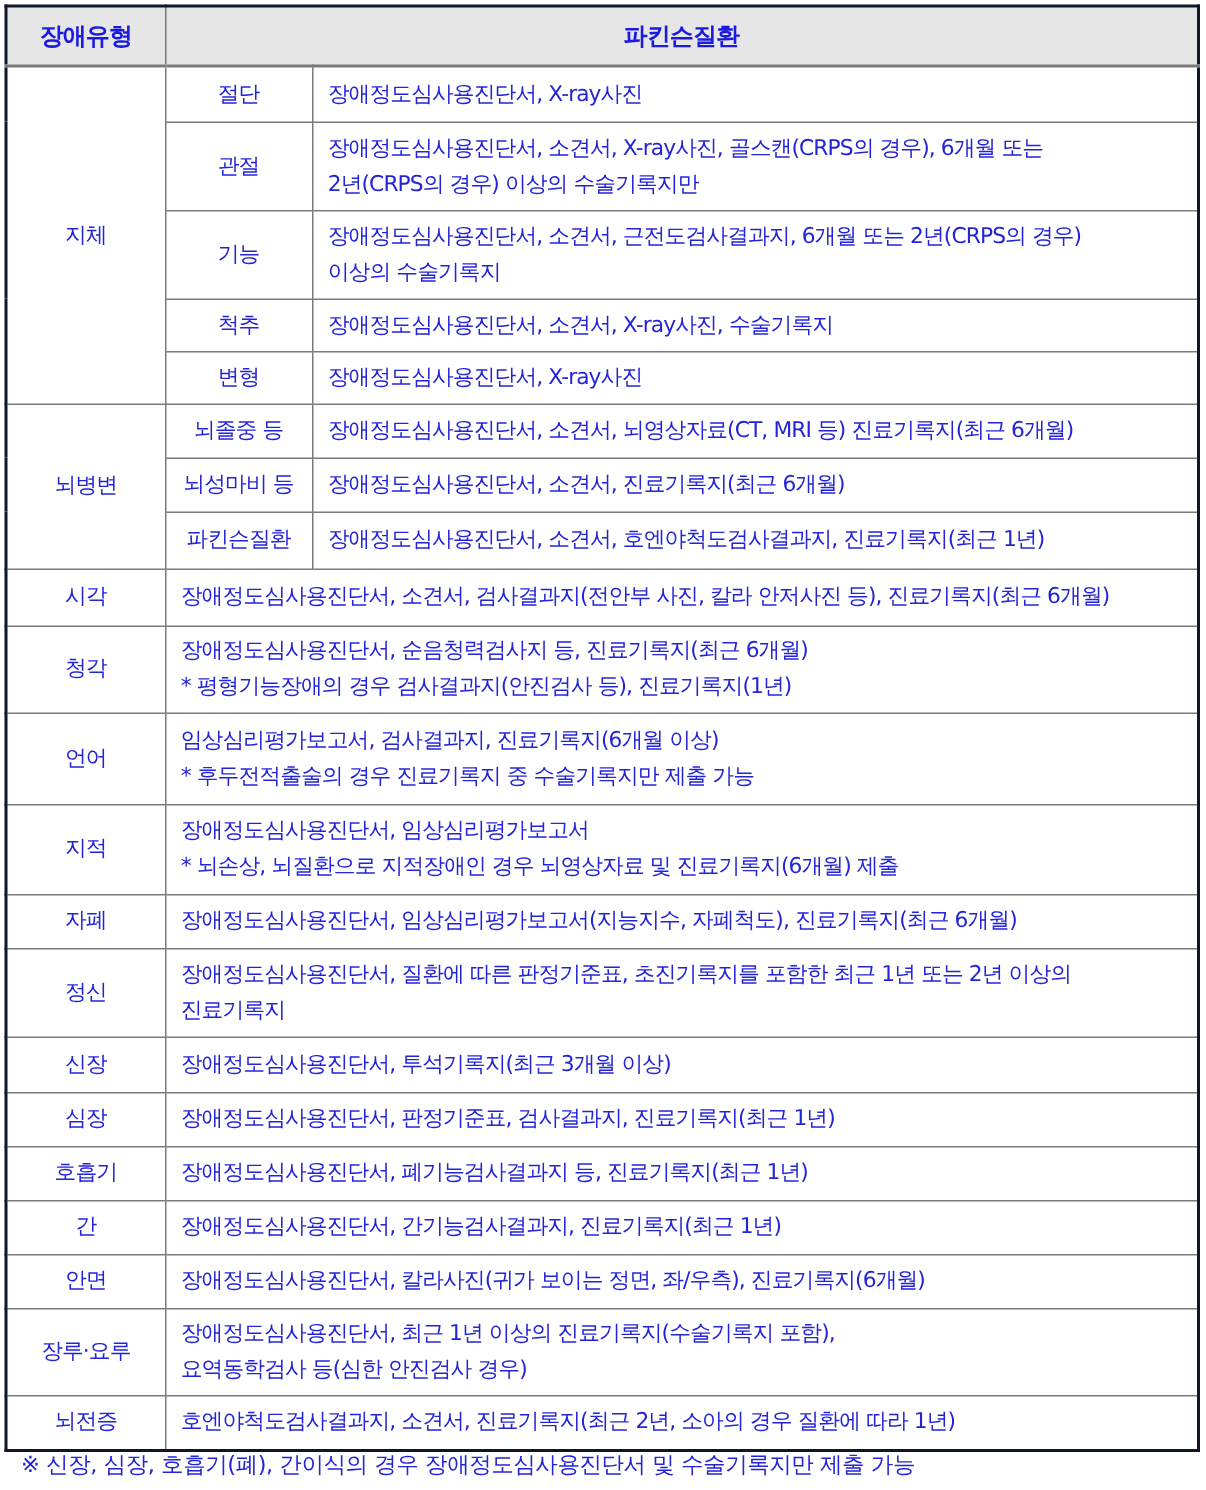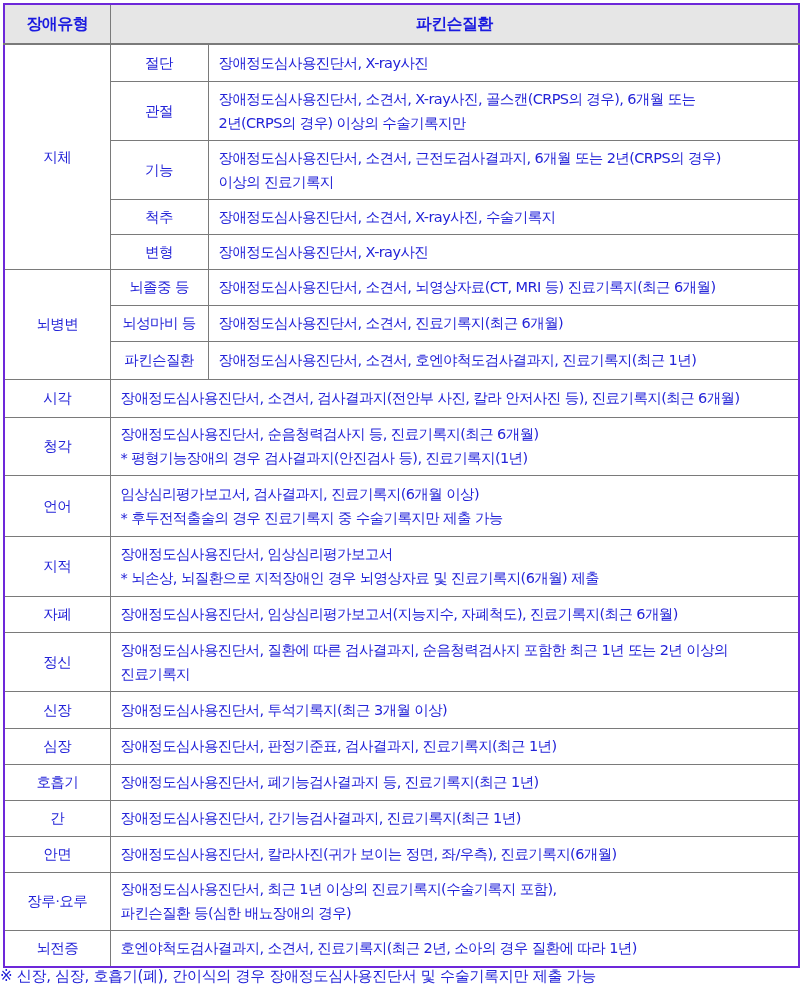--- a/index.html
+++ b/index.html
@@ -1,27 +1,27 @@
 <!DOCTYPE html>
 <html><head>
 <meta charset="utf-8">
 <style>
   html, body { margin:0; padding:0; background:#ffffff; }
   body { width:804px; height:993px; position:relative; overflow:hidden;
          font-family:"DejaVu Sans","Liberation Sans",sans-serif; color:#2323d8; }
   table.docs { position:absolute; left:3px; top:3px; width:797px;
-               border-collapse:collapse; border:2px solid #6d28d9; table-layout:fixed; }
+               border-collapse:collapse; border:2px solid #0f172a; table-layout:fixed; }
   table.docs td, table.docs th { border:1px solid #7a7a7a; font-size:14.5px;
                letter-spacing:-0.6px; line-height:24px; padding:0; vertical-align:middle; }
   table.docs th { background:#e6e6e6; color:#1a1ae0; font-weight:bold; font-size:16px;
                height:38px; border-bottom:2px solid #7a7a7a; }
-  td.type { text-align:center;font-family:Liberation Serif, serif; }
+  td.type { text-align:center; }
   td.sub { text-align:center; }
   td.doc { padding-left:10px !important; padding-right:8px !important; text-align:left;margin-top:32px; }
-  .footnote { position:absolute; left:0; top:967px; font-size:15px; letter-spacing:-0.3px;
+  .footnote { position:absolute; left:14px; top:967px; font-size:15px; letter-spacing:-0.3px;
               color:#2323d8; white-space:nowrap; }
 </style>
 </head>
 <body>
 
 <table class="docs">
   <colgroup>
     <col style="width:106px">
       <col style="width:98px">
       <col>
@@ -45,21 +45,21 @@
       <td class="sub">관절</td>
       <td class="doc">
         <div>장애정도심사용진단서, 소견서, X-ray사진, 골스캔(CRPS의 경우), 6개월 또는</div>
         <div>2년(CRPS의 경우) 이상의 수술기록지만</div>
       </td>
     </tr>
     <tr style="height:59px">
       <td class="sub">기능</td>
       <td class="doc">
         <div>장애정도심사용진단서, 소견서, 근전도검사결과지, 6개월 또는 2년(CRPS의 경우)</div>
-        <div>이상의 진료기록지</div>
+        <div>이상의 수술기록지</div>
       </td>
     </tr>
     <tr style="height:35px">
       <td class="sub">척추</td>
       <td class="doc">
           <div>장애정도심사용진단서, 소견서, X-ray사진, 수술기록지</div>
         </td>
     </tr>
     <tr style="height:35px">
       <td class="sub">변형</td>
@@ -117,21 +117,21 @@
     </tr>
     <tr style="height:36px">
       <td class="type">자폐</td>
       <td class="doc" colspan="2">
           <div>장애정도심사용진단서, 임상심리평가보고서(지능지수, 자폐척도), 진료기록지(최근 6개월)</div>
         </td>
     </tr>
     <tr style="height:59px">
       <td class="type">정신</td>
       <td class="doc" colspan="2">
-        <div>장애정도심사용진단서, 질환에 따른 검사결과지, 순음청력검사지 포함한 최근 1년 또는 2년 이상의</div>
+        <div>장애정도심사용진단서, 질환에 따른 판정기준표, 초진기록지를 포함한 최근 1년 또는 2년 이상의</div>
         <div>진료기록지</div>
       </td>
     </tr>
     <tr style="height:37px">
       <td class="type">신장</td>
       <td class="doc" colspan="2">
           <div>장애정도심사용진단서, 투석기록지(최근 3개월 이상)</div>
         </td>
     </tr>
     <tr style="height:36px">
@@ -155,21 +155,21 @@
     <tr style="height:36px">
       <td class="type">안면</td>
       <td class="doc" colspan="2">
           <div>장애정도심사용진단서, 칼라사진(귀가 보이는 정면, 좌/우측), 진료기록지(6개월)</div>
         </td>
     </tr>
     <tr style="height:58px">
       <td class="type">장루·요루</td>
       <td class="doc" colspan="2">
         <div>장애정도심사용진단서, 최근 1년 이상의 진료기록지(수술기록지 포함),</div>
-        <div>파킨슨질환 등(심한 배뇨장애의 경우)</div>
+        <div>요역동학검사 등(심한 안진검사 경우)</div>
       </td>
     </tr>
     <tr style="height:37px">
       <td class="type">뇌전증</td>
       <td class="doc" colspan="2">
           <div>호엔야척도검사결과지, 소견서, 진료기록지(최근 2년, 소아의 경우 질환에 따라 1년)</div>
         </td>
     </tr>
   </tbody>
 </table>

